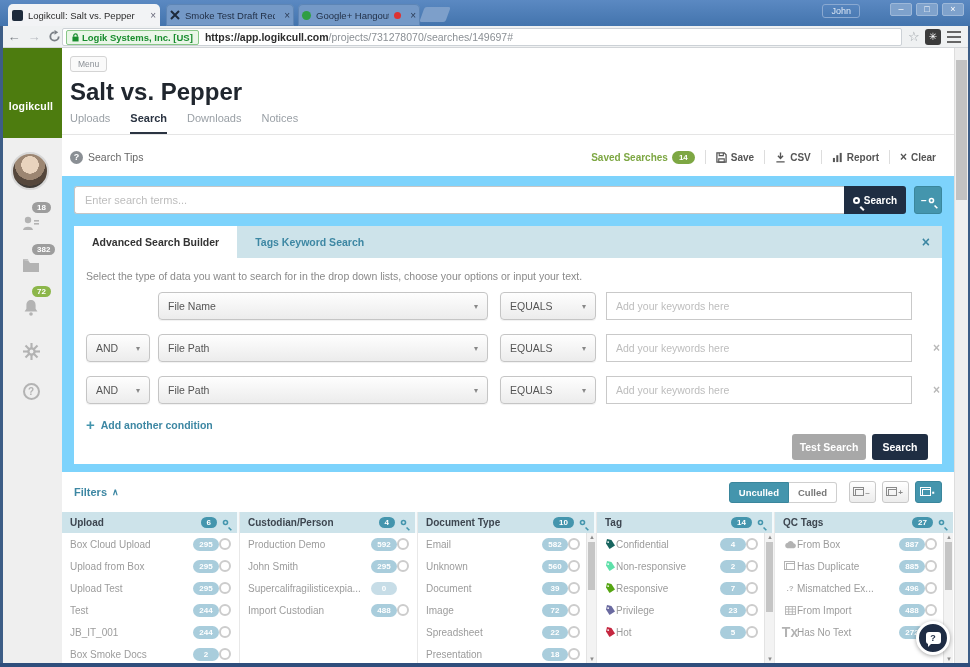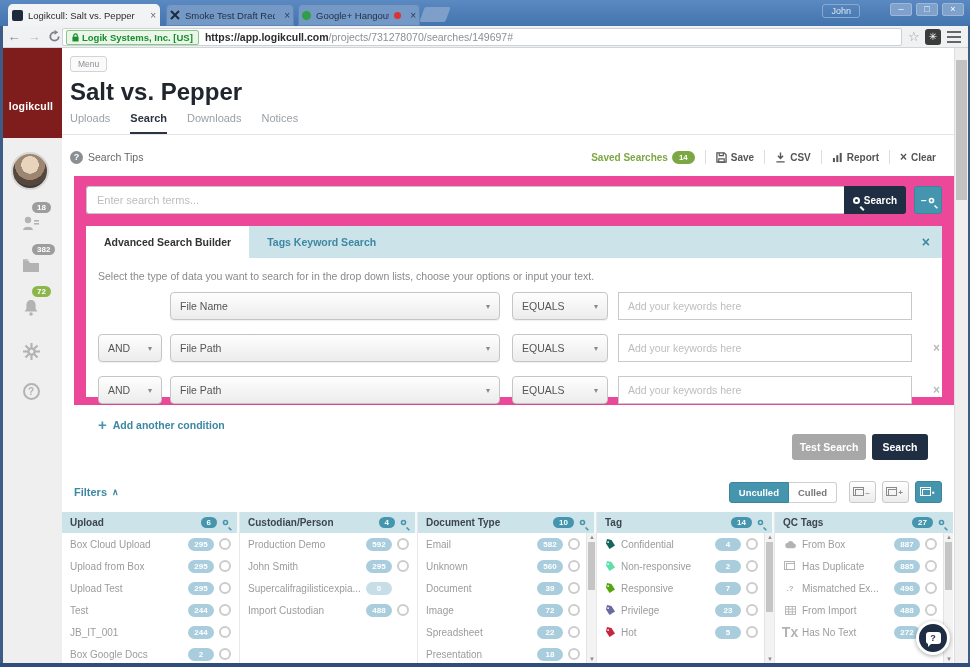--- a/index.html
+++ b/index.html
@@ -38,21 +38,21 @@
           border-radius:3px;color:#fff;font-size:10px;text-align:center;line-height:16px}
   .burger{position:absolute;left:947px;top:5px;width:14px;height:12px;
           border-top:2px solid #666;border-bottom:2px solid #666}
   .burger::after{content:"";display:block;height:2px;background:#666;margin-top:3px}
   
   .frameL{position:absolute;left:0;top:26px;width:3px;bottom:0;background:#3d5d86;z-index:40}
   .frameR{position:absolute;right:0;top:26px;width:2px;bottom:0;background:#3d5d86;z-index:40}
   .frameB{position:absolute;left:0;bottom:0;width:970px;height:4px;background:#2f4e7c;z-index:41}
   
   .sidebar{position:absolute;left:0;top:48px;width:62px;bottom:4px;background:#efefef;z-index:5}
-  .logoblk{position:absolute;left:0;top:0;width:62px;height:90px;background:#7f1d1d;
+  .logoblk{position:absolute;left:0;top:0;width:62px;height:90px;background:#4d7c0f;
            display:flex;align-items:flex-end;justify-content:center;padding-bottom:26px}
   .logoblk span{color:#fff;font-size:10.5px;font-weight:bold;letter-spacing:.2px}
   .avatar{position:absolute;left:11px;top:104px;width:38px;height:38px;border-radius:50%;
           border:2px solid #d7d7d7;
           background:radial-gradient(circle at 50% 32%,#e8d3bd 0 30%,#9c8672 31% 52%,#55473c 53% 72%,#3f3b37 73% 100%)}
   .sideitem{position:absolute;left:0;width:62px;height:34px;display:flex;justify-content:center;align-items:center}
   .sideitem svg{fill:#b3b3b3}
   .sbadge{position:absolute;top:-6px;left:30px;background:#9d9d9d;color:#fff;font-size:8px;
           font-weight:bold;border-radius:8px;padding:1px 5px;border:2px solid #efefef}
   .sbadge.green{background:#8cb64a}
@@ -70,21 +70,21 @@
   .tbar{position:absolute;left:8px;right:8px;top:96px;height:26px;display:flex;align-items:center;font-size:10.5px;color:#666}
   .tipq{width:13px;height:13px;border-radius:50%;background:#8a8f94;color:#fff;font-size:9px;
         font-weight:bold;display:inline-flex;align-items:center;justify-content:center;margin-right:5px}
   .tright{margin-left:auto;display:flex;align-items:center}
   .titem{display:flex;align-items:center;gap:4px;padding:0 10px;color:#555;font-weight:bold;font-size:10px}
   .tsep{width:1px;height:14px;background:#ddd}
   .greentxt{color:#7da743}
   .gbadge{background:#7da743;color:#fff;border-radius:8px;font-size:8px;font-weight:bold;padding:2px 7px}
   .ticon{display:inline-flex}
   
-  .panel{position:absolute;left:12px;top:128px;right:0;height:229px;background:#ec4899}
+  .panel{position:absolute;left:0;top:128px;right:0;height:296px;background:#7dd3fc}
   .srow{position:absolute;left:12px;right:12px;top:10px;height:28px;display:flex}
   .sinput{flex:1;border:1px solid #c6c6c6;border-right:none;border-radius:3px 0 0 3px;
           padding:0 10px;font-size:11px;color:#444;font-family:inherit;outline:none}
   .sinput::placeholder{color:#bdbdbd}
   .sgo{width:62px;background:#1f2e43;color:#fff;border:none;border-radius:0 3px 3px 0;
        font-size:10px;font-weight:bold;display:flex;align-items:center;justify-content:center;gap:4px}
   .tealmini{width:28px;margin-left:8px;background:#4495ad;border:1px solid #3a869c;border-radius:3px;
             color:#fff;display:flex;align-items:center;justify-content:center;gap:1px;font-weight:bold;font-size:10px}
   .mag{display:inline-block;width:7px;height:7px;border:2px solid currentColor;border-radius:50%;position:relative}
   .mag::after{content:"";position:absolute;left:6px;top:7px;width:5px;height:2px;background:currentColor;
@@ -125,21 +125,21 @@
   .dupbtn.teal{background:#4495ad;border-color:#3a869c;color:#fff}
   .dupic{display:inline-block;width:9px;height:7px;border:1px solid currentColor;position:relative;background:transparent}
   .dupic::before{content:"";position:absolute;left:-3px;top:-3px;width:9px;height:7px;border:1px solid currentColor}
   .ftable{position:absolute;left:0;right:0;top:464px;bottom:0;overflow:hidden;background:#fff}
   .fcol{position:absolute;top:0;bottom:0;border-right:1px solid #e8e8e8}
   .fhead{height:21px;background:#cde3ea;display:flex;align-items:center;padding:0 8px;gap:5px;
          border-right:2px solid #f4fafc}
   .fname{font-size:10px;font-weight:bold;color:#3d4650;flex:1;white-space:nowrap}
   .fcount{background:#4495ad;color:#fff;border-radius:8px;font-size:8px;font-weight:bold;padding:1px 6px}
   .fmag{color:#4495ad;transform:scale(.8)}
-  .frow{height:22px;display:flex;align-items:center;padding:0 8px;gap:5px}
+  .frow{height:22px;display:flex;align-items:center;padding:0 8px;}
   .flabel{flex:1;font-size:10px;color:#9c9c9c;white-space:nowrap;overflow:hidden;text-overflow:ellipsis}
   .fpill{min-width:26px;text-align:center;background:#a9cddc;color:#fff;border-radius:8px;
          font-size:8px;font-weight:bold;padding:2px 5px}
   .fpill.zero{background:#c7dde7}
   .fradio{width:12px;height:12px;border:2px solid #ccc;border-radius:50%;background:#fff;flex:0 0 auto}
   .tagic{flex:0 0 auto;display:inline-flex}
   .qcic{flex:0 0 auto;width:14px;color:#b3b3b3;font-size:8px;font-weight:bold;display:inline-flex;justify-content:center}
   .colscroll{position:absolute;right:0;top:21px;bottom:0;width:10px;background:#f3f3f3;border-left:1px solid #e3e3e3}
   .colscroll .thumb{position:absolute;left:1px;right:1px;top:9px;height:48px;background:#c5c5c5}
   .sarr{position:absolute;left:0;width:10px;text-align:center;font-size:6px;color:#8d8d8d}
@@ -432,21 +432,21 @@
           <span class="flabel">Test</span>
           <span class="fpill">244</span>
           <span class="fradio"></span>
         </div>
       <div class="frow">
           <span class="flabel">JB_IT_001</span>
           <span class="fpill">244</span>
           <span class="fradio"></span>
         </div>
       <div class="frow">
-          <span class="flabel">Box Google Docs</span>
+          <span class="flabel">Box Smoke Docs</span>
           <span class="fpill">2</span>
           <span class="fradio"></span>
         </div>
     </div>
 
     <div class="fcol" style="left:178px;width:178px">
       <div class="fhead">
         <span class="fname">Custodian/Person</span>
         <span class="fcount">4</span>
         <span class="mag fmag"></span>

